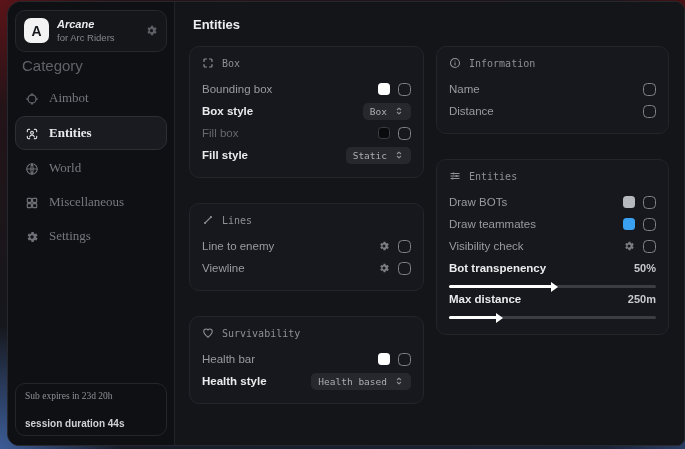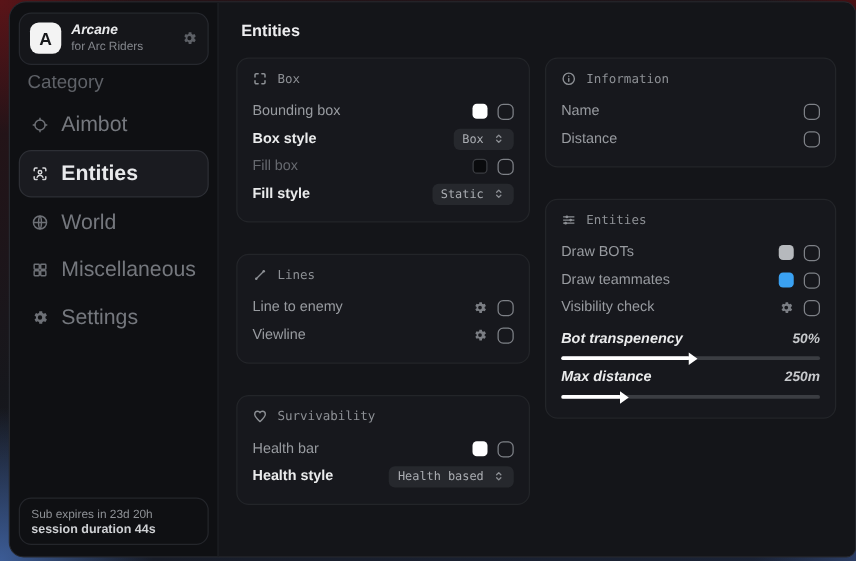--- a/index.html
+++ b/index.html
@@ -42,37 +42,37 @@
     width:25px; height:25px; border-radius:7px;
     background:#f3f3f3; color:#17181b;
     font-weight:bold; font-size:14px;
     display:flex; align-items:center; justify-content:center;
   }
   .app-name { font-size:11px; font-weight:700; color:#e9eaec; line-height:1.25;font-style:italic; }
   .app-sub  { font-size:9.5px; color:#84878d; line-height:1.25; }
   .app-gear { margin-left:auto; color:#5d6066; display:flex; }
   .category-label { font-size:15px; color:#5f6268; margin:5px 7px 7px; }
   .nav-item {
-    display:flex; align-items:center; gap:10px;
+    display:flex; align-items:flex-end; gap:10px;
     padding:7px 9px; margin:1px 0;
     border-radius:10px; border:1px solid transparent;
-    font-size:17px; color:#75787e; cursor:default;
+    font-size:13px; color:#75787e; cursor:default;font-family:Liberation Serif, serif;
   }
   .nav-item .ic { display:flex; color:#6d7076; }
   .nav-item.active {
     background:#1a1b20; border-color:#2d2f35;
     color:#e9eaec; font-weight:600; padding:8px 9px;
   }
   .nav-item.active .ic { color:#d7d8da; }
   .footer-card {
     margin-top:auto;
     border:1px solid #24262b; border-radius:10px;
     padding:7px 9px 6px;
   }
-  .footer-line1 { font-family:Liberation Sans, sans-serif; font-size:9.5px; color:#8e9196; margin-bottom:1px; }
+  .footer-line1 { font-family:Liberation Serif, serif; font-size:9.5px; color:#8e9196; margin-bottom:17px; }
   .footer-line2 { font-size:10px; font-weight:600; color:#cfd1d4; }
   
   .main { flex:1; background:#141519; padding:13px 15px 12px 14px; overflow:hidden; }
   .main-title { font-size:13px; font-weight:700; color:#ededef; margin:2px 0 14px 4px; }
   .columns { display:flex; gap:12px; align-items:flex-start; }
   .col { display:flex; flex-direction:column; gap:25px; }
   .col-left  { width:237px; }
   .col-right { width:235px; }
   .panel {
     background:#17181d; border:1px solid #232529;
@@ -99,21 +99,21 @@
   }
   .gear-mini { display:flex; color:#7b7e84; }
   .dropdown {
     background:#26282d; border-radius:5px;
     padding:3px 7px; display:flex; align-items:center; gap:7px;
     font-family:"DejaVu Sans Mono", monospace;
     font-size:9.5px; color:#aaadb2; cursor:default;
   }
   .dropdown .ic { display:flex; color:#8b8e93; }
   .slider-block { margin-top:5px; }
-  .slider-head { display:flex; align-items:center; height:18px;font-style:italic; }
+  .slider-head { display:flex; align-items:flex-start; height:18px; }
   .slider-value { margin-left:auto; font-size:11px; font-weight:600; color:#c7c9cc; }
   .track {
     height:3px; background:#3b3d42; border-radius:2px;
     margin-top:5px; margin-bottom:4px; position:relative;
   }
   .fill { height:100%; background:#ffffff; border-radius:2px; position:relative; }
   .fill::after {
     content:""; position:absolute; right:-6px; top:-3.5px;
     width:0; height:0;
     border-left:7px solid #ffffff;

